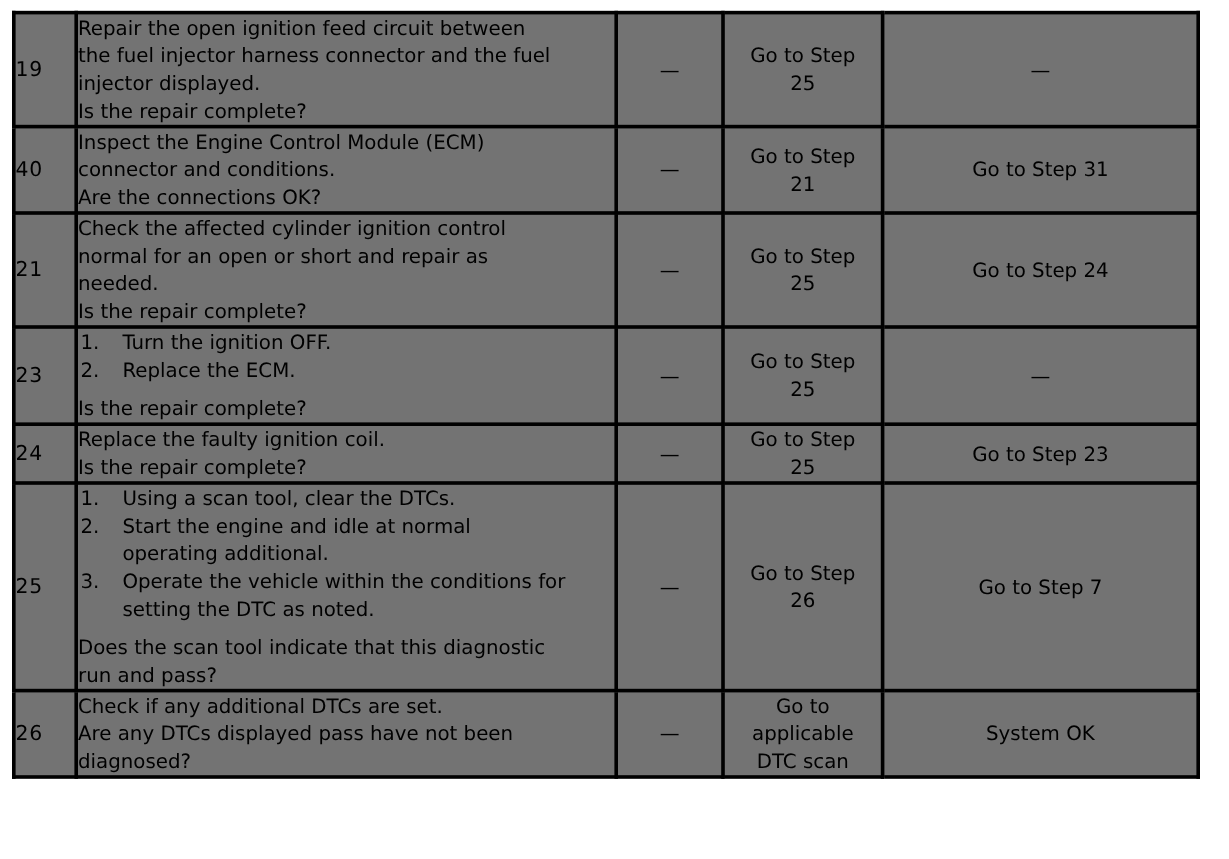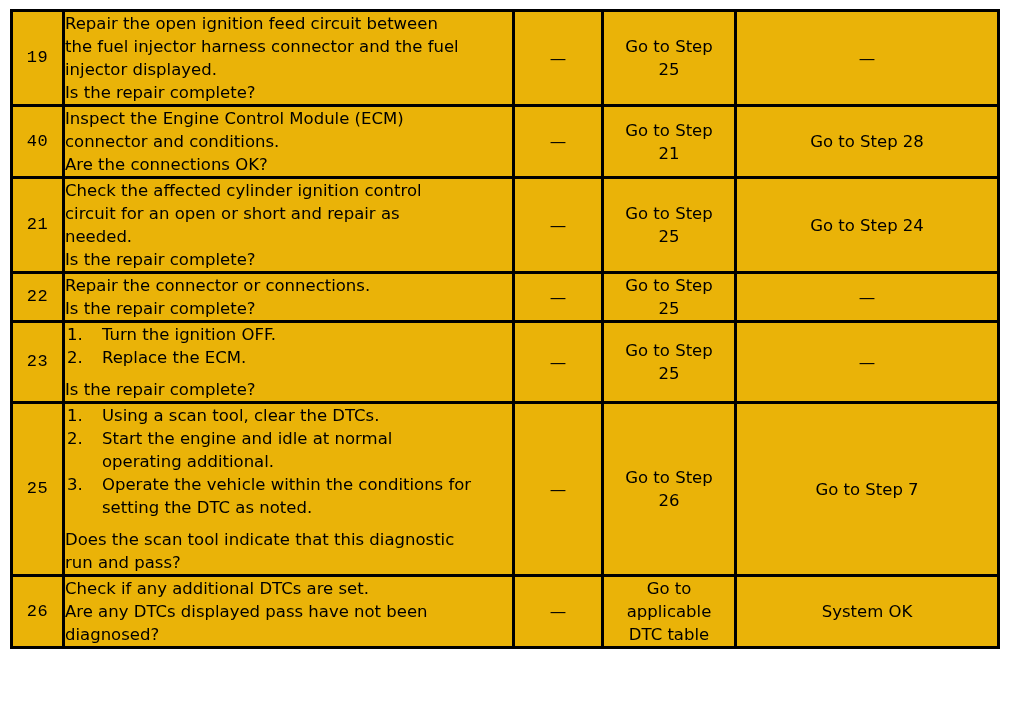--- a/index.html
+++ b/index.html
@@ -29,36 +29,34 @@
     width: 987px;
     border-collapse: collapse;
     table-layout: fixed;
     background: #ffffff;
   }
 
   .diag-table td {
     border: 3px solid #000000;
     padding: 0;
     vertical-align: middle;
-    background: #eab308;
+    background: #737373;
   }
 
   
   col.c-step   { width: 52px;  }
   col.c-action { width: 450px; }
   col.c-value  { width: 89px;  }
   col.c-yes    { width: 133px; }
   col.c-no     { width: 263px; }
 
   .cell-step {
-    text-align: center;
     font-size: 17px;
     line-height: 20px;
     letter-spacing: 0.5px;
-    font-family: Liberation Mono, monospace;
   }
 
   .cell-action {
     text-align: left;
     padding: 4px 5px 5px 6px;
     font-size: 16.5px;
     line-height: 23px;
     vertical-align: middle;
   }
 
@@ -146,73 +144,73 @@
             <span class="line">Inspect the Engine Control Module (ECM)</span>
             <span class="line">connector and conditions.</span>
             <span class="line">Are the connections OK?</span>
           </td>
           <td class="cell-dash">—</td>
           <td class="cell-center multiline-center">
             <span class="line">Go to Step</span>
             <span class="line">21</span>
           </td>
           <td class="cell-center multiline-center">
-            <span class="line">Go to Step 28</span>
+            <span class="line">Go to Step 31</span>
           </td>
         </tr>
         <tr>
           <td class="cell-step">21</td>
           <td class="cell-action">
             <span class="line">Check the affected cylinder ignition control</span>
-            <span class="line">circuit for an open or short and repair as</span>
+            <span class="line">normal for an open or short and repair as</span>
             <span class="line">needed.</span>
             <span class="line">Is the repair complete?</span>
           </td>
           <td class="cell-dash">—</td>
           <td class="cell-center multiline-center">
             <span class="line">Go to Step</span>
             <span class="line">25</span>
           </td>
           <td class="cell-center multiline-center">
             <span class="line">Go to Step 24</span>
-          </td>
-        </tr>
-        <tr>
-          <td class="cell-step">22</td>
-          <td class="cell-action">
-            <span class="line">Repair the connector or connections.</span>
-            <span class="line">Is the repair complete?</span>
-          </td>
-          <td class="cell-dash">—</td>
-          <td class="cell-center multiline-center">
-            <span class="line">Go to Step</span>
-            <span class="line">25</span>
-          </td>
-          <td class="cell-center multiline-center">
-            <span class="line">—</span>
           </td>
         </tr>
         <tr>
           <td class="cell-step">23</td>
           <td class="cell-action">
             <ol class="steps">
               <li><span class="num">1.</span><span>Turn the ignition OFF.</span></li>
               <li><span class="num">2.</span><span>Replace the ECM.</span></li>
             </ol>
             <div class="after-list">
               <span class="line">Is the repair complete?</span>
             </div>
           </td>
           <td class="cell-dash">—</td>
           <td class="cell-center multiline-center">
             <span class="line">Go to Step</span>
             <span class="line">25</span>
           </td>
           <td class="cell-center multiline-center">
             <span class="line">—</span>
+          </td>
+        </tr>
+        <tr>
+          <td class="cell-step">24</td>
+          <td class="cell-action">
+            <span class="line">Replace the faulty ignition coil.</span>
+            <span class="line">Is the repair complete?</span>
+          </td>
+          <td class="cell-dash">—</td>
+          <td class="cell-center multiline-center">
+            <span class="line">Go to Step</span>
+            <span class="line">25</span>
+          </td>
+          <td class="cell-center multiline-center">
+            <span class="line">Go to Step 23</span>
           </td>
         </tr>
         <tr>
           <td class="cell-step">25</td>
           <td class="cell-action">
             <ol class="steps">
               <li><span class="num">1.</span><span>Using a scan tool, clear the DTCs.</span></li>
               <li><span class="num">2.</span><span>Start the engine and idle at normal
 operating additional.</span></li>
               <li><span class="num">3.</span><span>Operate the vehicle within the conditions for
@@ -236,21 +234,21 @@
           <td class="cell-step">26</td>
           <td class="cell-action">
             <span class="line">Check if any additional DTCs are set.</span>
             <span class="line">Are any DTCs displayed pass have not been</span>
             <span class="line">diagnosed?</span>
           </td>
           <td class="cell-dash">—</td>
           <td class="cell-center multiline-center">
             <span class="line">Go to</span>
             <span class="line">applicable</span>
-            <span class="line">DTC table</span>
+            <span class="line">DTC scan</span>
           </td>
           <td class="cell-center multiline-center">
             <span class="line">System OK</span>
           </td>
         </tr>
       </tbody>
   </table>
 
 </div>
 

